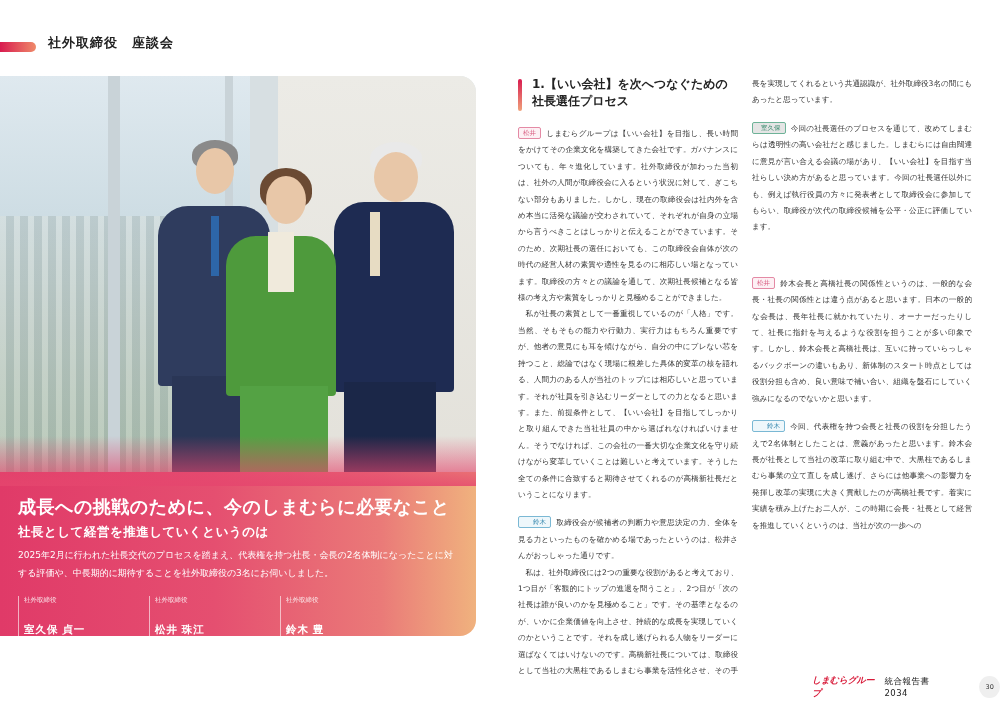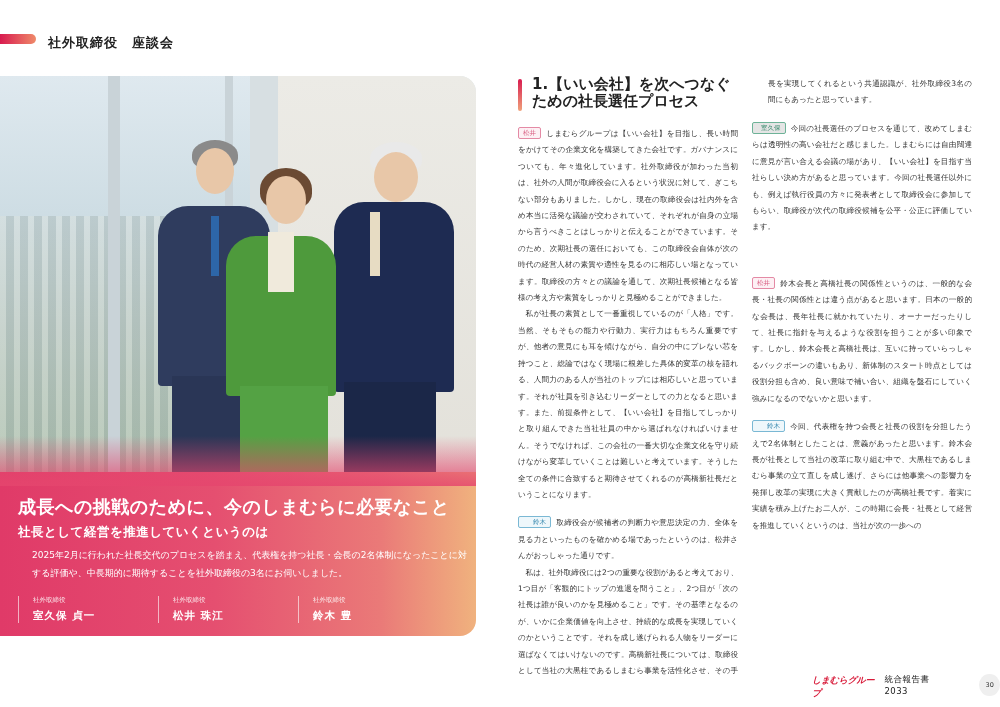--- a/index.html
+++ b/index.html
@@ -3,21 +3,21 @@
 <meta charset="utf-8">
 <style>
   html, body { margin: 0; padding: 0; }
   body {
     width: 1000px; height: 707px; position: relative; overflow: hidden;
     background: #ffffff;
     font-family: "DejaVu Sans", sans-serif;
     color: #222;
   }
   
-  .section-header { position: absolute; left: 0; top: 34px; height: 18px; display: flex; align-items: flex-start; }
+  .section-header { position: absolute; left: 0; top: 34px; height: 18px; display: flex; align-items: flex-end; }
   .header-bar {
     width: 36px; height: 10px; border-radius: 0 5px 5px 0;
     background: linear-gradient(90deg, #d81b4f 0%, #ef8a6a 100%);
   }
   .header-title { margin-left: 12px; font-size: 13px; font-weight: bold; letter-spacing: 1px; color: #222; }
 
   
   .photo-card {
     position: absolute; left: 0; top: 76px; width: 476px; height: 560px;
     border-radius: 0 16px 16px 0; overflow: hidden;
@@ -44,47 +44,47 @@
     background: linear-gradient(90deg, #e03a68 0%, #e54f70 45%, #ea7a78 80%, #f0b27e 100%);
   }
   .overlay-fade {
     position: absolute; left: 0; top: 360px; width: 476px; height: 50px;
     background: linear-gradient(180deg, rgba(229,70,110,0) 0%, rgba(229,70,110,.85) 100%);
   }
   .ov-title { position: absolute; left: 18px; top: 416px; font-size: 18px; font-weight: bold; color: #fff; letter-spacing: 0.5px; white-space: nowrap; text-align: center; }
   .ov-sub { position: absolute; left: 18px; top: 447px; font-size: 12.5px; font-weight: bold; color: #fff; letter-spacing: 0.5px; white-space: nowrap; }
   .ov-desc { position: absolute; left: 18px; top: 470px; width: 440px; font-size: 9px; line-height: 18px; color: #fff; }
   .participants { position: absolute; left: 18px; top: 515px; display: flex; }
-  .participant { width: 125px; border-left: 1px solid rgba(255,255,255,.6); padding-left: 14px; }
+  .participant { width: 125px; border-left: 1px solid rgba(255,255,255,.6); padding-left: 5px; }
   .p-role { font-size: 6.5px; color: rgba(255,255,255,.85); }
-  .p-name { font-size: 10.5px; font-weight: bold; color: #fff; margin-top: 4px; letter-spacing: 1px; }
+  .p-name { font-size: 10.5px; font-weight: bold; color: #fff; margin-top: 18px; letter-spacing: 1px; font-family: Liberation Serif, serif; }
 
   
   .col { position: absolute; top: 76px; width: 220px; }
   .col-left { left: 518px; }
   .col-right { left: 752px; }
-  .sec-title { position: relative; padding-left: 14px; font-size: 15px; font-weight: bold; line-height: 17px; color: #222; }
+  .sec-title { position: relative; padding-left: 14px; font-size: 12px; font-weight: bold; line-height: 17px; color: #222; }
   .sec-title::before {
     content: ""; position: absolute; left: 0; top: 3px; width: 4px; height: 32px; border-radius: 2px;
     background: linear-gradient(180deg, #d81b4f 0%, #f0a27b 100%);
   }
   .para { font-size: 7.6px; line-height: 16.4px; color: #333; text-align: justify; margin: 0; }
   .para.indent { text-indent: 1em; }
   .speaker-block { margin-top: 12px; }
   .tag {
     display: inline-block; font-size: 6.5px; line-height: 10px; padding: 0 4px; margin-right: 5px;
     border: 1px solid; border-radius: 2px; vertical-align: 1px;
   }
   .tag.matsui { color: #d85a7f; border-color: #e48aa5; background: #fdf0f4; }
   .tag.murokubo { color: #3b8a6e; border-color: #6eb398; background: #e5e5e5; padding-left: 8px; }
   .tag.suzuki { color: #3a8ab0; border-color: #7ab8d4; background: #eef7fb; padding-left: 14px; }
   .gap { height: 14px; }
 
   
-  .footer { position: absolute; left: 812px; top: 674px; display: flex; align-items: flex-start; }
+  .footer { position: absolute; left: 812px; top: 674px; display: flex; align-items: center; }
   .logo { font-size: 9px; font-weight: bold; font-style: italic; color: #d81b3a; letter-spacing: -0.3px; }
   .report { font-size: 8.5px; color: #222; margin-left: 6px; letter-spacing: 0.5px; }
   .page-num {
     margin-left: 28px; width: 22px; height: 22px; border-radius: 50%; background: #efefef;
     font-size: 6.5px; display: flex; align-items: center; justify-content: center; color: #333;
   }
 </style>
 </head>
 <body>
 
@@ -124,21 +124,21 @@
       <div style="position:absolute;left:268px;top:156px;width:26px;height:60px;background:#f0eadc;"></div>
       <div class="legs" style="left:240px;top:310px;width:88px;height:90px;background:#54a244;"></div>
     </div>
   </div>
   <div class="overlay"></div>
 </div>
 <div class="overlay-fade" style="top:436px;"></div>
 
 <div class="ov-title" style="top:495px;">成長への挑戦のために、今のしまむらに必要なこと</div>
 <div class="ov-sub" style="top:524px;">社長として経営を推進していくというのは</div>
-<div class="ov-desc" style="top:546px;margin-left:14px;">2025年2月に行われた社長交代のプロセスを踏まえ、代表権を持つ社長・会長の2名体制になったことに対する評価や、中長期的に期待することを社外取締役の3名にお伺いしました。</div>
+<div class="ov-desc" style="top:546px;">2025年2月に行われた社長交代のプロセスを踏まえ、代表権を持つ社長・会長の2名体制になったことに対する評価や、中長期的に期待することを社外取締役の3名にお伺いしました。</div>
 <div class="participants" style="top:596px;">
   <div class="participant">
     <div class="p-role">社外取締役</div>
     <div class="p-name">室久保 貞一</div>
   </div>
   <div class="participant">
     <div class="p-role">社外取締役</div>
     <div class="p-name">松井 珠江</div>
   </div>
   <div class="participant">
@@ -155,34 +155,34 @@
     <p class="para indent">私が社長の素質として一番重視しているのが「人格」です。当然、そもそもの能力や行動力、実行力はもちろん重要ですが、他者の意見にも耳を傾けながら、自分の中にブレない芯を持つこと、総論ではなく現場に根差した具体的変革の核を語れる、人間力のある人が当社のトップには相応しいと思っています。それが社員を引き込むリーダーとしての力となると思います。また、前提条件として、【いい会社】を目指してしっかりと取り組んできた当社社員の中から選ばれなければいけません。そうでなければ、この会社の一番大切な企業文化を守り続けながら変革していくことは難しいと考えています。そうした全ての条件に合致すると期待させてくれるのが高橋新社長だということになります。</p>
   </div>
 
   <div class="speaker-block">
     <p class="para"><span class="tag suzuki">鈴木</span><span>取締役会が候補者の判断力や意思決定の力、全体を見る力といったものを確かめる場であったというのは、松井さんがおっしゃった通りです。</span></p>
     <p class="para indent" style="height:116px;overflow:hidden;">私は、社外取締役には2つの重要な役割があると考えており、1つ目が「客観的にトップの進退を問うこと」、2つ目が「次の社長は誰が良いのかを見極めること」です。その基準となるのが、いかに企業価値を向上させ、持続的な成長を実現していくのかということです。それを成し遂げられる人物をリーダーに選ばなくてはいけないのです。高橋新社長については、取締役として当社の大黒柱であるしまむら事業を活性化させ、その手法を他事業へも水平展開し、全社の業績改善に貢献したという確かな実績を有しています。こうした経験も踏まえ、高橋社長であれば間違いなく当社グループの持続的な成長を実現してくれるという共通認識が、社外取締役3名の間にもあったと思っています。</p>
   </div>
 </div>
 
 <div class="col col-right">
-  <p class="para" style="height:33px;overflow:hidden;margin-left:16px;">長を実現してくれるという共通認識が、社外取締役3名の間にもあったと思っています。</p>
+  <p class="para" style="height:33px;overflow:hidden;">長を実現してくれるという共通認識が、社外取締役3名の間にもあったと思っています。</p>
 
   <div class="speaker-block">
     <p class="para"><span class="tag murokubo">室久保</span><span>今回の社長選任のプロセスを通じて、改めてしまむらは透明性の高い会社だと感じました。しまむらには自由闊達に意見が言い合える会議の場があり、【いい会社】を目指す当社らしい決め方があると思っています。今回の社長選任以外にも、例えば執行役員の方々に発表者として取締役会に参加してもらい、取締役が次代の取締役候補を公平・公正に評価しています。</span></p>
   </div>
 
   <div class="gap" style="height:26px;"></div>
 
   <div class="speaker-block" style="margin-top:14px;">
     <p class="para"><span class="tag matsui">松井</span><span>鈴木会長と高橋社長の関係性というのは、一般的な会長・社長の関係性とは違う点があると思います。日本の一般的な会長は、長年社長に就かれていたり、オーナーだったりして、社長に指針を与えるような役割を担うことが多い印象です。しかし、鈴木会長と高橋社長は、互いに持っていらっしゃるバックボーンの違いもあり、新体制のスタート時点としては役割分担も含め、良い意味で補い合い、組織を盤石にしていく強みになるのでないかと思います。</span></p>
   </div>
 
   <div class="speaker-block">
     <p class="para"><span class="tag suzuki">鈴木</span><span>今回、代表権を持つ会長と社長の役割を分担したうえで2名体制としたことは、意義があったと思います。鈴木会長が社長として当社の改革に取り組む中で、大黒柱であるしまむら事業の立て直しを成し遂げ、さらには他事業への影響力を発揮し改革の実現に大きく貢献したのが高橋社長です。着実に実績を積み上げたお二人が、この時期に会長・社長として経営を推進していくというのは、当社が次の一歩への</span></p>
   </div>
 </div>
 
 <div class="footer">
   <span class="logo">しまむらグループ</span>
-  <span class="report">統合報告書 2033</span>
+  <span class="report">統合報告書 2034</span>
   <span class="page-num">30</span>
 </div>
 
 </body></html>

